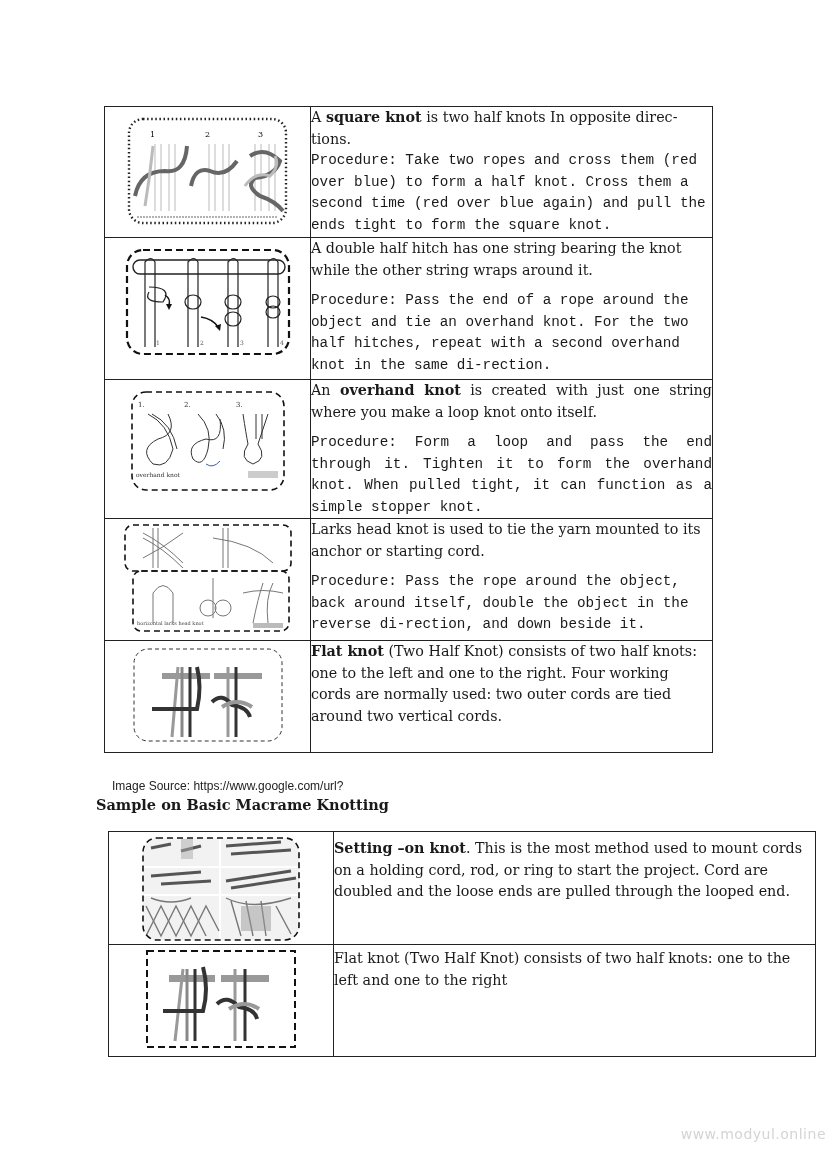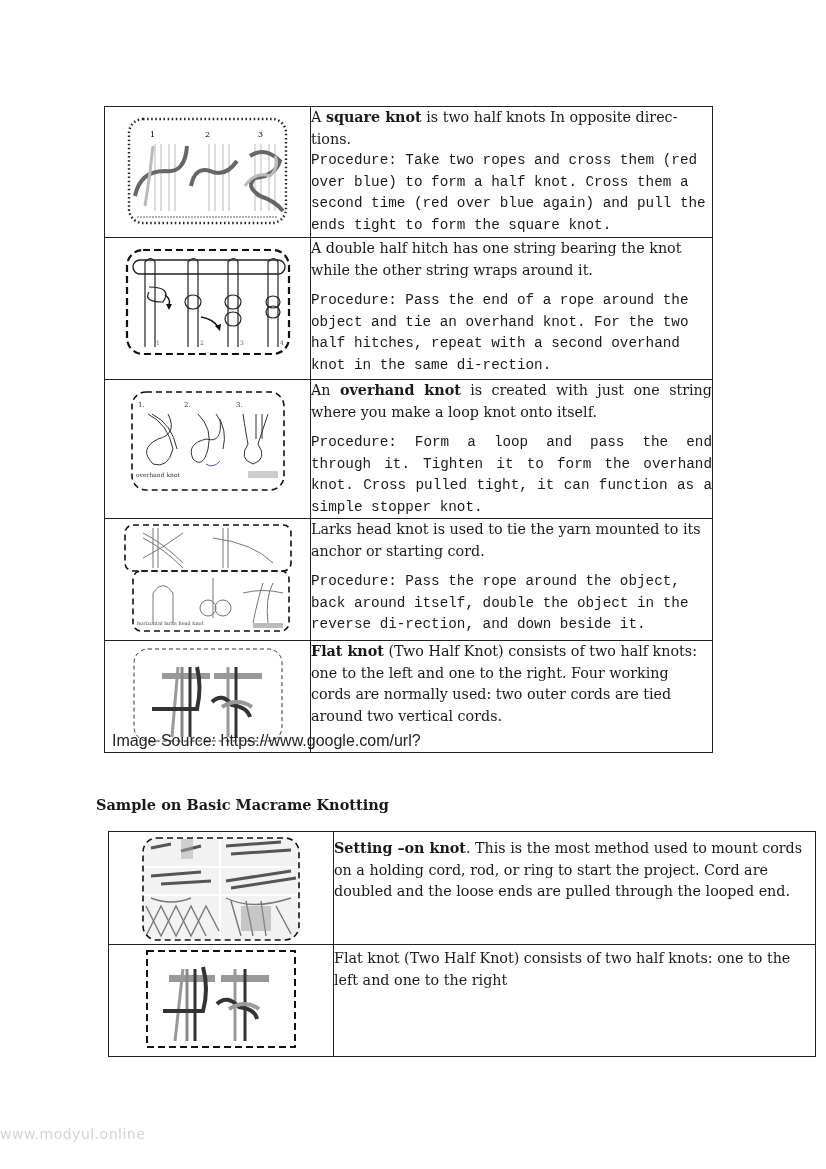--- a/index.html
+++ b/index.html
@@ -8,24 +8,24 @@
   .tbl { position: absolute; border-collapse: collapse; }
   .tbl td { border: 1.5px solid #222; vertical-align: top; padding: 0; }
   .t1 { left: 104px; top: 106px; width: 609px; }
   .t2 { left: 108px; top: 831px; width: 708px; }
   .imgcell { text-align: center; }
   .txt { font-size: 14.3px; line-height: 21.5px; padding: 4px 4px 4px 5px; }
   .txt p { margin: 0; }
   .txt p + p { margin-top: 9px; font-family: Liberation Mono, monospace; }
   .justify { text-align: justify; }
   b { font-weight: bold; }
-  .source { position: absolute; left: 112px; top: 732px; font-family: "Liberation Sans", sans-serif;
-            font-size: 16px; color: #222; }
+  .source { position: absolute; left: 112px; top: 779px; font-family: "Liberation Sans", sans-serif;
+            font-size: 12px; color: #222; }
   .heading { position: absolute; left: 96px; top: 796px; font-size: 14.5px; font-weight: bold; }
-  .footer { position: absolute; left: 0; width: 826px; top: 1126px; text-align: left;
+  .footer { position: absolute; left: 0; width: 826px; top: 1126px; text-align: right;
             font-family: "DejaVu Sans", sans-serif; font-size: 14px; color: #d4d4d4; letter-spacing: 0.5px; }
   svg { display: block; margin: 0 auto; }
 </style>
 </head>
 <body>
 
 <table class="tbl t1">
   <colgroup>
       <col style="width:206px">
       <col>
@@ -110,21 +110,21 @@
           <path d="M88 25 Q100 40 95 60"></path>
           <path d="M115 25 Q118 45 120 55 Q110 70 125 75 Q140 70 130 55 Q135 40 140 25"></path>
           <path d="M128 25 V50 M134 25 V50"></path>
         </g>
         <path d="M78 75 Q85 80 92 72" stroke="#3b5fb0" stroke-width="1" fill="none"></path>
         <rect x="120" y="82" width="30" height="7" fill="#ccc"></rect>
       </svg>
     </td>
     <td class="txt justify">
       <p><span>An </span><b>overhand knot</b><span> is created with just one string where you make a loop knot onto itself.</span></p>
-      <p>Procedure: Form a loop and pass the end through it. Tighten it to form the overhand knot. Cross pulled tight, it can function as a simple stopper knot.</p>
+      <p>Procedure: Form a loop and pass the end through it. Tighten it to form the overhand knot. When pulled tight, it can function as a simple stopper knot.</p>
     </td>
   </tr>
 
   <tr style="height:122px">
     <td class="imgcell">
       <svg width="170" height="112" viewBox="0 0 170 112" style="margin-top:4px">
         <rect x="2" y="2" width="166" height="46" rx="8" fill="none" stroke="#111" stroke-width="1.6" stroke-dasharray="6,4"></rect>
         <rect x="10" y="48" width="156" height="60" rx="8" fill="none" stroke="#111" stroke-width="1.6" stroke-dasharray="6,4"></rect>
         <g stroke="#777" stroke-width="1" fill="none">
           <path d="M20 10 Q40 20 60 40 M20 15 Q40 25 60 45"></path>

